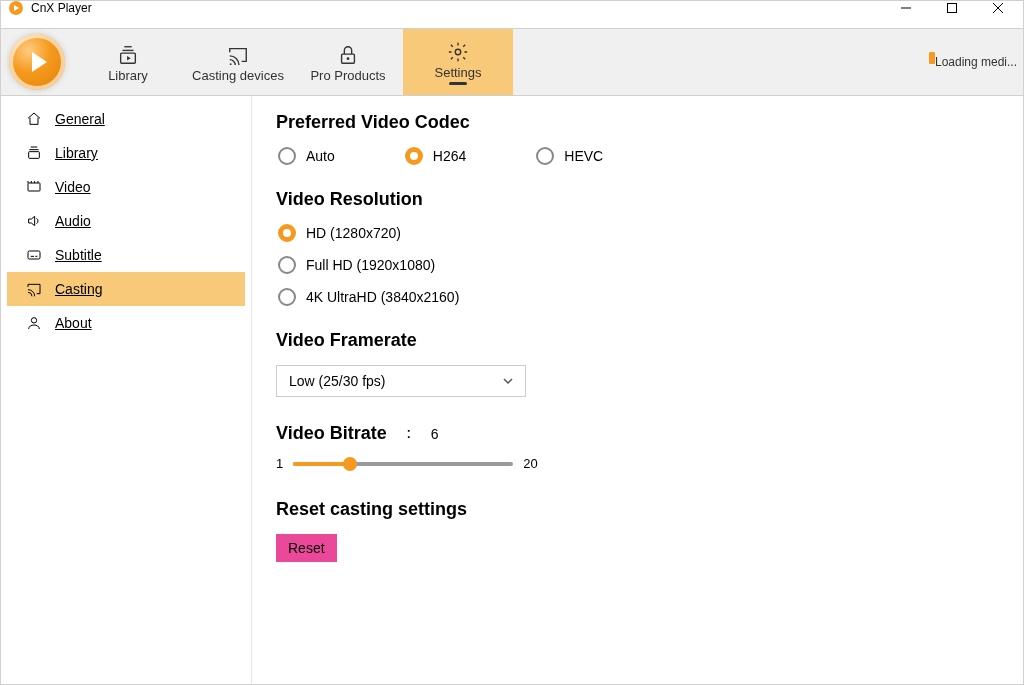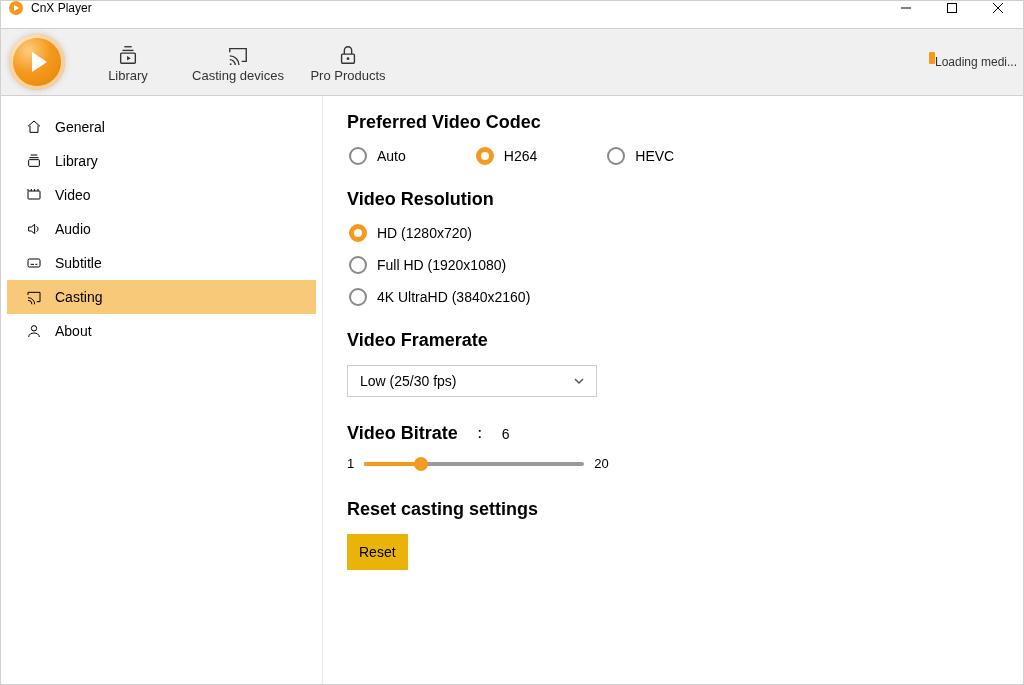--- a/index.html
+++ b/index.html
@@ -20,21 +20,21 @@
   .toolitem { width:110px; display:flex; flex-direction:column; align-items:center; justify-content:center; color:#333; font-size:13px; }
   .toolitem.active { background:#f8c978; }
   .toolitem .ic { height:26px; display:flex; align-items:center; justify-content:center; }
   .toolitem .ic svg { width:22px; height:22px; stroke:#333; stroke-width:1.5; fill:none; }
   .toolitem.active .underline { width:18px; height:3px; background:#333; border-radius:2px; margin-top:2px; }
   .toolspacer { flex:1; }
   .loading { width:100px; display:flex; align-items:center; justify-content:center; font-size:12px; color:#333; }
   .loading .bar { width:6px; height:12px; background:#f59a1f; border-radius:1px; margin-bottom:8px; }
   
   .body { display:flex; height:calc(685px - 28px - 68px); border:1px solid #d0d0d0; border-top:none; }
-  .sidebar { width:322px; border-right:1px solid #e6e6e6; padding-top:14px; }
+  .sidebar { width:251px; border-right:1px solid #e6e6e6; padding-top:6px;text-decoration:underline; }
   .sbitem { display:flex; align-items:center; height:34px; padding-left:18px; font-size:14px; color:#000; margin:0 6px 0 6px; }
   .sbitem.active { background:#f8c978; }
   .sbitem .sic { width:18px; display:flex; align-items:center; justify-content:center; margin-right:12px; }
   .sbitem .sic svg { width:16px; height:16px; stroke:#000; stroke-width:1.5; fill:none; }
   .content { flex:1; padding:16px 24px; overflow:auto; }
   h3.section { font-size:18px; font-weight:600; margin:0 0 14px 0; color:#000; }
   .radiorow { display:flex; gap:70px; margin-bottom:24px; margin-left:2px; }
   .radio { display:flex; align-items:center; gap:10px; font-size:14px; }
   .rcirc { width:18px; height:18px; border:2px solid #888; border-radius:50%; display:flex; align-items:center; justify-content:center; }
   .radio.sel .rcirc { border-color:#f59a1f; border-width:5px; }
@@ -42,21 +42,21 @@
   .dropdown { width:250px; height:32px; border:1px solid #ccc; display:flex; align-items:center; justify-content:space-between; padding:0 12px; font-size:14px; color:#000; margin-bottom:26px; }
   .dropdown svg { width:10px; height:10px; stroke:#555; stroke-width:1.5; fill:none; }
   .bitrate-row { display:flex; align-items:center; gap:14px; margin-bottom:12px;}
   .bitrate-row h3.section { margin:0; }
   .bitrate-row .colon { font-size:16px;}
   .bitrate-row .val { font-size:14px;}
   .slider { display:flex; align-items:center; gap:10px; font-size:13px; margin-bottom:28px;}
   .track { position:relative; width:220px; height:4px; background:#9a9a9a; border-radius:2px;}
   .track .fill { position:absolute; left:0; top:0; height:100%; width:26%; background:#f59a1f; border-radius:2px;}
   .track .thumb { position:absolute; left:26%; top:50%; width:14px; height:14px; background:#f59a1f; border-radius:50%; transform:translate(-50%,-50%);}
-  .resetbtn { display:inline-flex; align-items:center; justify-content:center; height:36px; padding:0 12px; background:#eab308; font-size:14px; }
+  .resetbtn { display:inline-flex; align-items:center; justify-content:center; height:28px; padding:0 12px; background:#ec4899; font-size:14px; }
 </style>
 </head>
 <body>
 
 <div class="titlebar">
   <div class="appicon"></div>
   <div class="title">CnX Player</div>
   <div class="spacer"></div>
   <div class="winbtn">
       <svg viewBox="0 0 10 10">
@@ -105,20 +105,30 @@
   <div class="toolitem">
     <div class="ic">
         <svg viewBox="0 0 24 24">
           <rect x="5" y="11" width="14" height="10" rx="1"></rect>
           <path d="M8 11 V7 a4 4 0 0 1 8 0 V11"></path>
           <circle cx="12" cy="16" r="1.5" fill="#333" stroke="none"></circle>
         </svg>
       </div>
     <span>Pro Products</span>
   </div>
+  <div class="toolitem active">
+    <div class="ic">
+        <svg viewBox="0 0 24 24">
+          <circle cx="12" cy="12" r="3"></circle>
+          <path d="M12 2v3M12 19v3M4.2 4.2l2.1 2.1M17.7 17.7l2.1 2.1M2 12h3M19 12h3M4.2 19.8l2.1-2.1M17.7 6.3l2.1-2.1"></path>
+        </svg>
+      </div>
+    <span>Settings</span>
+    <div class="underline"></div>
+  </div>
   <div class="toolspacer"></div>
   <div class="loading">
     <div class="bar"></div>
     <span>Loading medi...</span>
   </div>
 </div>
 
 <div class="body">
   <div class="sidebar">
     <div class="sbitem">

